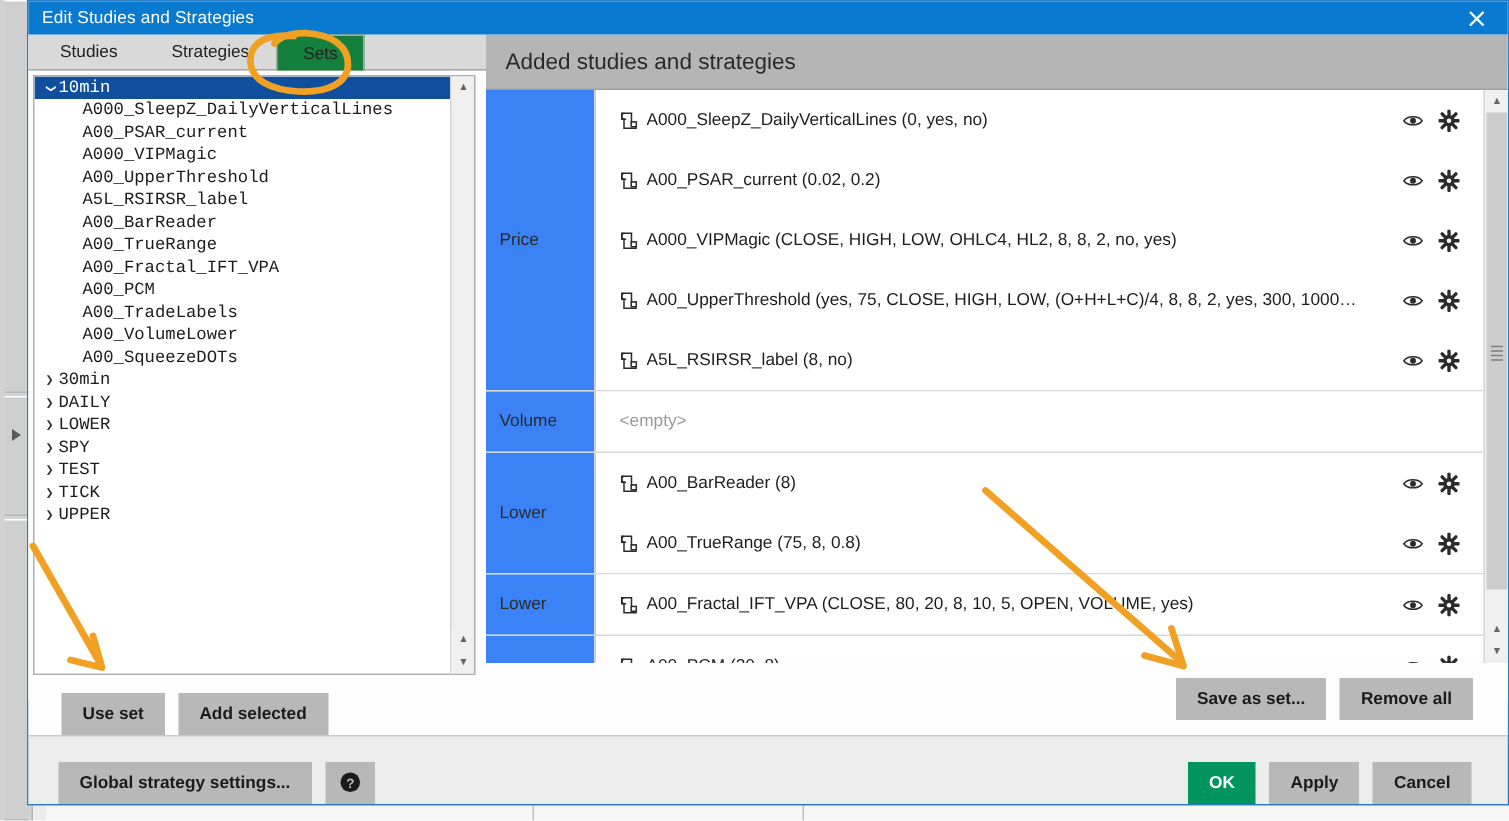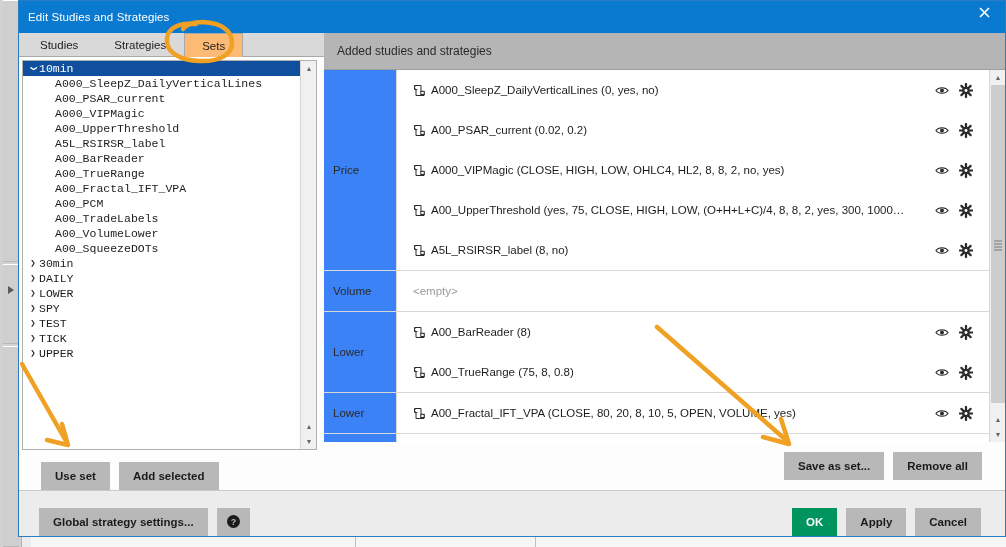--- a/index.html
+++ b/index.html
@@ -44,21 +44,21 @@
 
   
   .dialog {
     position: absolute; left: 18px; top: 0; width: 988px; height: 537px;
     background: #fdfdfd;
     border: 1px solid #2b7cc0;
     display: flex; flex-direction: column;
   }
 
   .titlebar {
-    height: 32px; min-height: 22px; background: #0a7ad1; color: #ffffff;
+    height: 22px; min-height: 22px; background: #0a7ad1; color: #ffffff;
     display: flex; align-items: center; position: relative;
   }
   .titlebar .title {
     font-size: 11.5px; padding-left: 9px; letter-spacing: .1px; color: #ffffff;
   }
   .titlebar .close {
     position: absolute; right: 0; top: 0; width: 42px; height: 22px;
     display: flex; align-items: center; justify-content: center;
     color: #fff; font-size: 14px; line-height: 1;
   }
@@ -77,21 +77,21 @@
     height: 24px; min-height: 24px; display: flex; align-items: flex-end;
     background: #d9d9d9; border-bottom: 1px solid #a9a9a9;
     padding-left: 3px;
   }
   .tab {
     height: 23px; padding: 0 17px; display: flex; align-items: center;
     font-size: 11.5px; color: #222; background: #d9d9d9;
     border: 1px solid transparent; border-bottom: none;
   }
   .tab.active {
-    background: #fdba74; border-color: #a9a9a9; position: relative; top: 1px; height: 24px; align-items: center;
+    background: #15803d; border-color: #a9a9a9; position: relative; top: 1px; height: 24px; align-items: center;
   }
 
   .tree-wrap {
     margin: 3px 0 0 3px; width: 295px; height: 402px;
     border: 1px solid #b0b0b0; background: #ffffff;
     display: flex; position: relative; overflow: hidden;
   }
   .tree {
     flex: 1; overflow: hidden; padding: 0; font-size: 11.5px; color: #1c1c1c;
   }
@@ -133,21 +133,21 @@
     background: #b8b8b8; border: none; color: #1b1b1b;
     font-family: "Liberation Sans", sans-serif; font-weight: bold; font-size: 11.5px;
     height: 28px; padding: 0 14px; cursor: pointer;
   }
 
   
   .right-col { flex: 1; display: flex; flex-direction: column; min-width: 0; background:#fdfdfd; }
 
   .right-header {
     height: 37px; min-height: 24px; background: #b5b5b5; color: #2a2a2a;
-    display: flex; align-items: center; padding-left: 13px; font-size: 12px;
+    display: flex; align-items: center; padding-left: 13px; font-size: 15px;
     border-bottom: 1px solid #a0a0a0;
   }
 
   .list-area { flex: 1; display: flex; min-height: 0; overflow: hidden; }
   .list-inner { flex: 1; min-width: 0; overflow: hidden; background: #ffffff; }
 
   .group {
     display: flex; border-bottom: 1px solid #d8d8d8; background: #ffffff;
   }
   .group-label {

